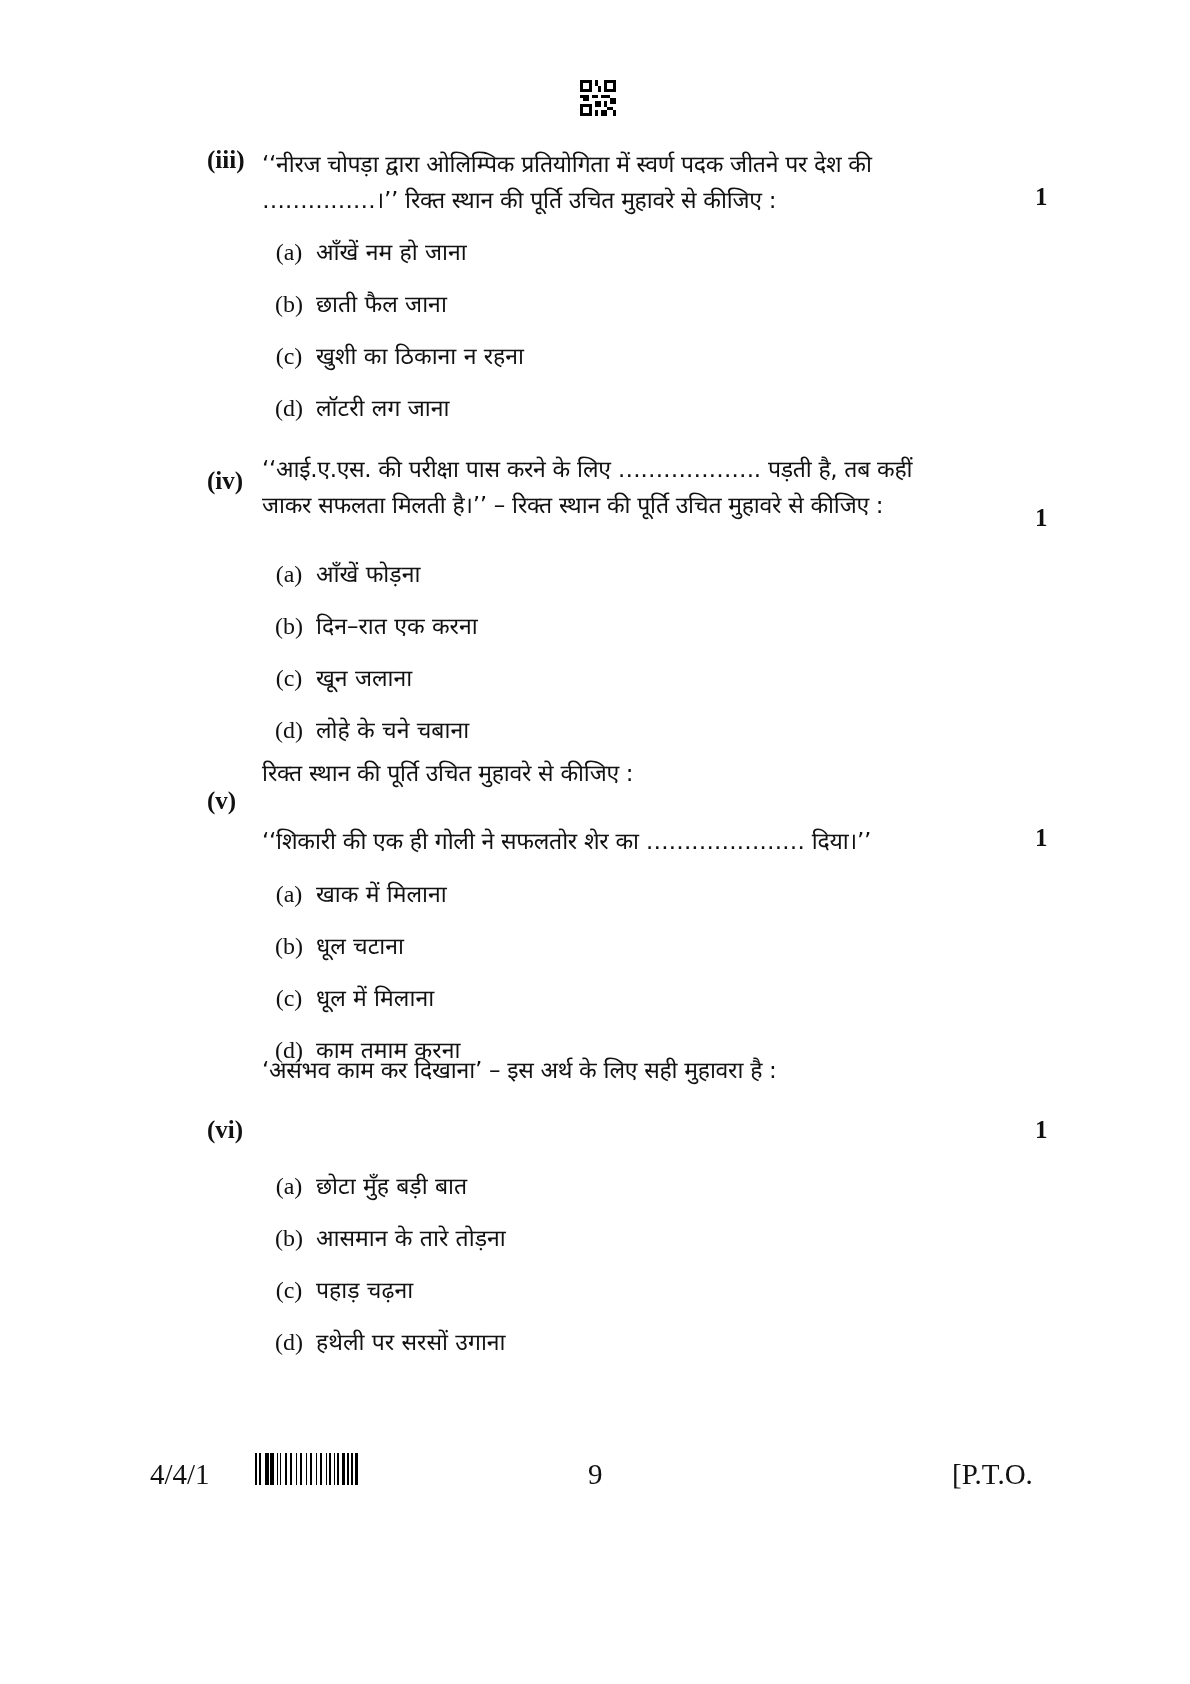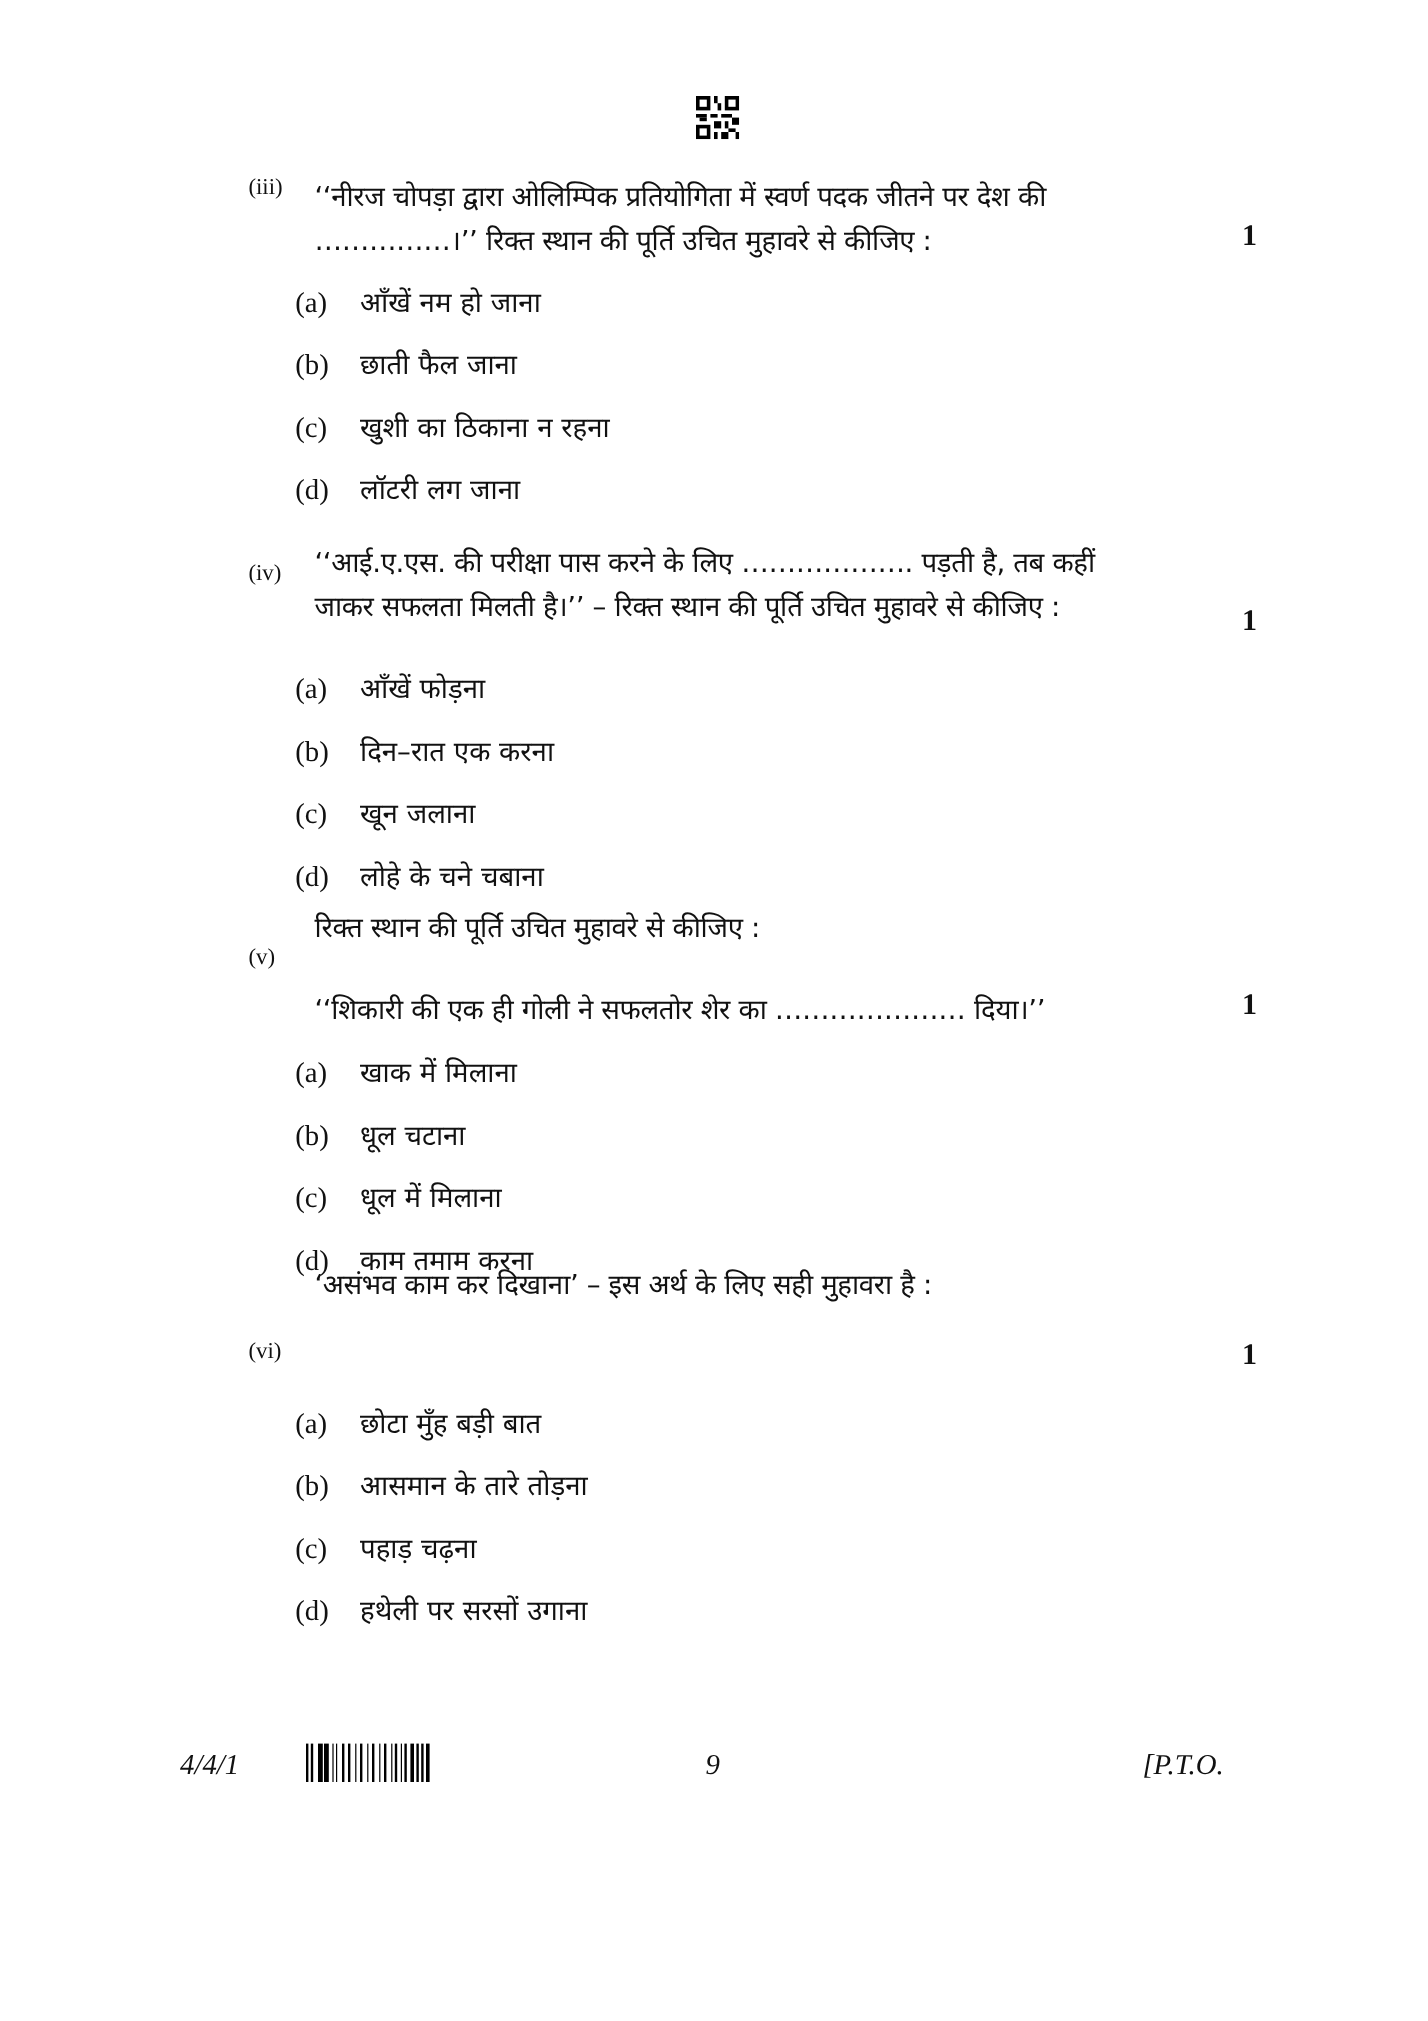--- a/index.html
+++ b/index.html
@@ -1,25 +1,25 @@
 <!DOCTYPE html>
 <html><head>
 <meta charset="utf-8">
 <style>
   html, body { margin:0; padding:0; background:#ffffff; }
   body { width:1190px; height:1684px; position:relative; overflow:hidden;
          font-family:"Liberation Serif","DejaVu Serif",serif; color:#111; }
   .qr { position:absolute; left:580px; top:80px; width:36px; height:36px; }
-  .q-label { position:absolute; left:207px; font-weight:normal; font-size:19px; }
+  .q-label { position:absolute; left:207px; font-weight:bold; font-size:25px; }
   .q-text { position:absolute; left:262px; font-size:23px; white-space:nowrap; font-family:"DejaVu Sans",sans-serif; letter-spacing:-0.3px; }
   .marks { position:absolute; left:1035px; font-weight:bold; font-size:25px; }
-  .opt { position:absolute; left:246px; font-size:23px; white-space:nowrap; }
+  .opt { position:absolute; left:262px; font-size:23px; white-space:nowrap;text-align:center; }
   .opt .lbl { display:inline-block; width:54px; font-family:"Liberation Serif",serif; font-size:24px; }
   .opt .txt { font-family:"DejaVu Sans",sans-serif; }
-  .footer { position:absolute; top:1458px; font-size:24px;font-style:italic; }
+  .footer { position:absolute; top:1458px; font-size:29px; }
   .barcode { position:absolute; left:255px; top:1453px; height:32px; width:195px; display:flex; gap:0; align-items:stretch; }
   .barcode span { display:block; background:#000; height:100%; }
 </style>
 </head>
 <body>
 
 <svg class="qr" viewBox="0 0 12 12">
   <rect x="0" y="0" width="4" height="4" fill="#000"></rect>
     <rect x="1" y="1" width="2" height="2" fill="#fff"></rect>
   <rect x="8" y="0" width="4" height="4" fill="#000"></rect>

